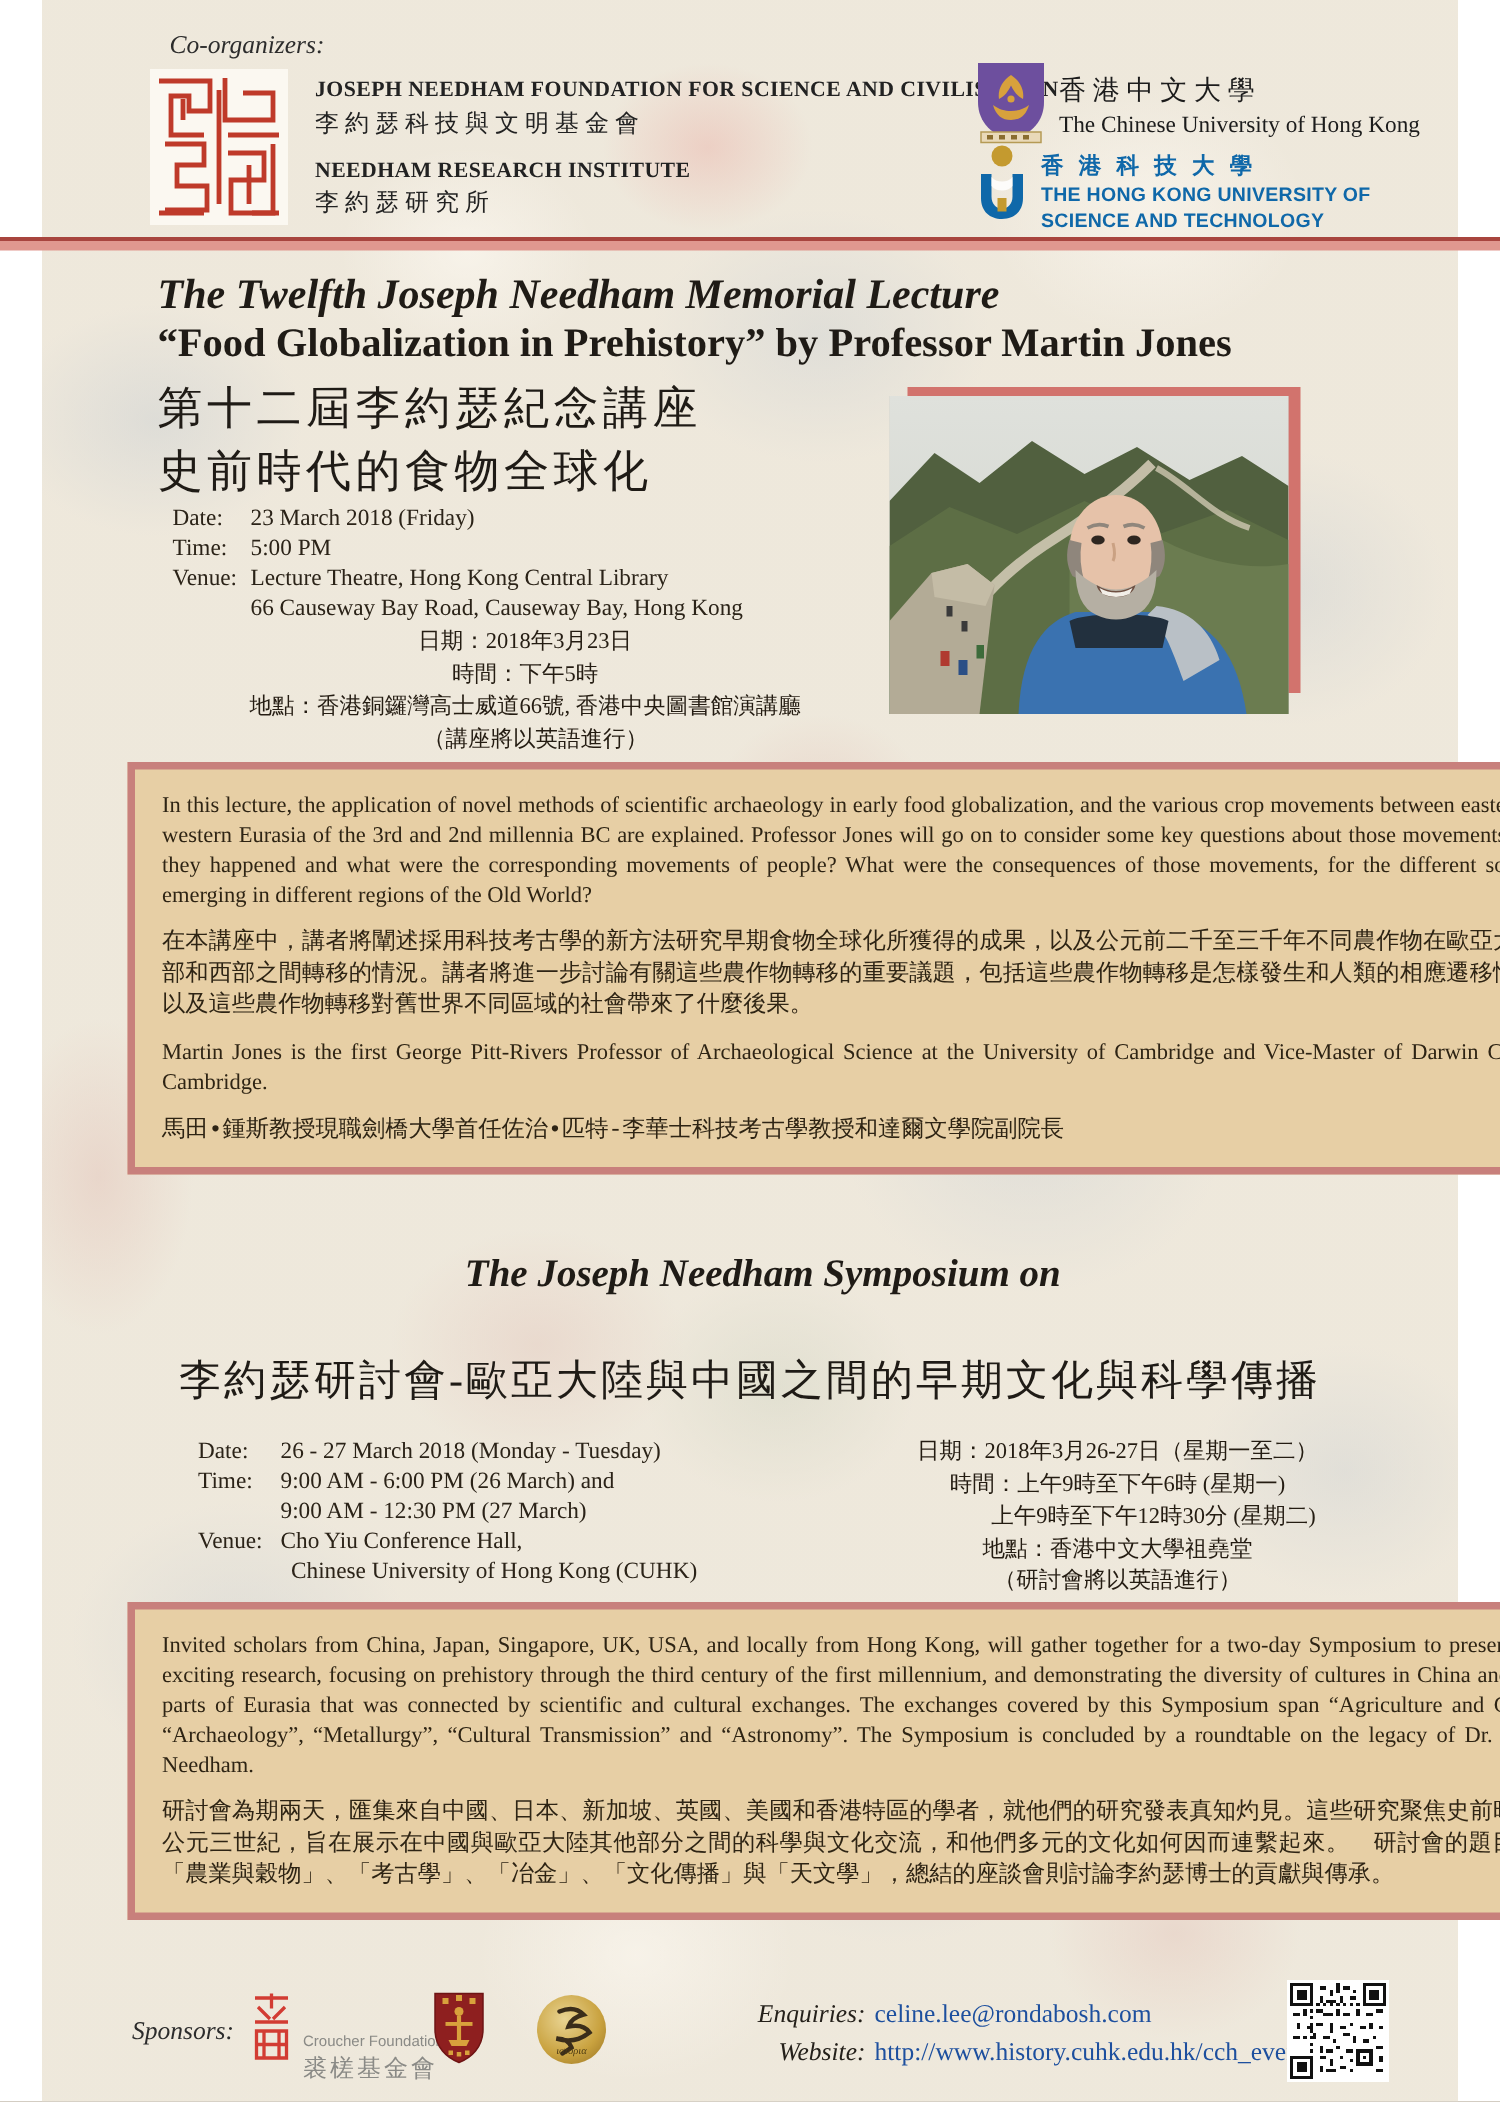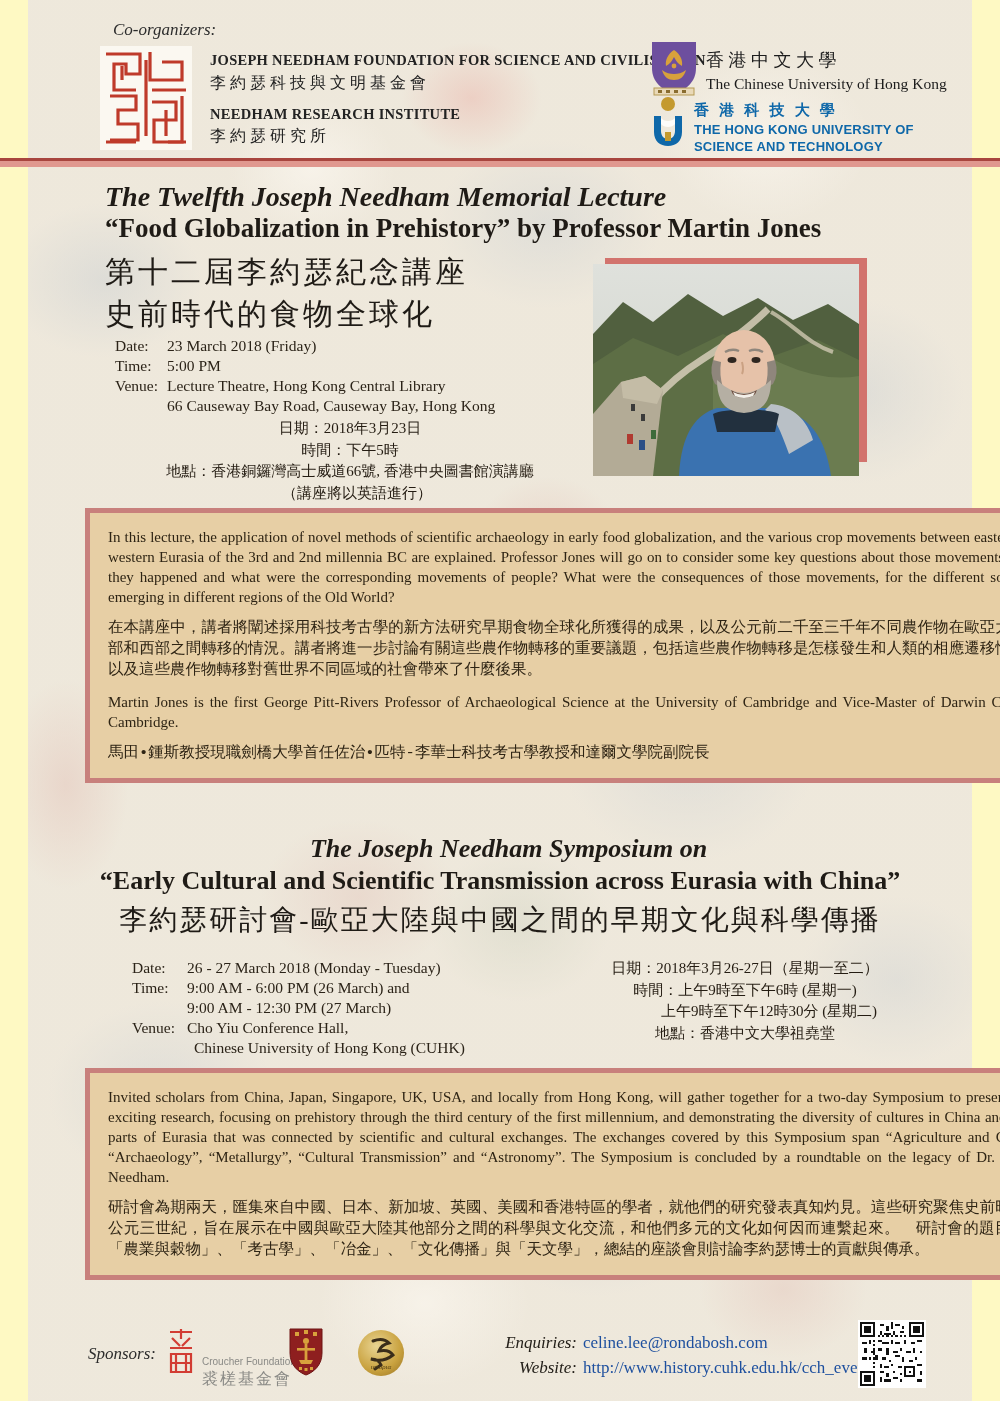--- a/index.html
+++ b/index.html
@@ -1,16 +1,16 @@
 <!DOCTYPE html>
 <html><head>
 <meta charset="utf-8">
 <style>
   html,body{margin:0;padding:0;background:#b9b1a3;}
-  .poster{position:relative;width:1000px;height:1401px;margin:0 auto;background:#fef9c3;
+  .poster{position:relative;width:1000px;height:1401px;margin:0 auto;background:#ffffff;
           font-family:"Liberation Serif",serif;color:#241c12;overflow:hidden;}
   
   .bg{position:absolute;top:0;bottom:0;left:28px;right:28px;background-color:#e7e0d1;
     background-image:
       linear-gradient(rgba(246,241,231,.48),rgba(246,241,231,.48)),
       radial-gradient(ellipse 100px 80px at 47% 7%, rgba(224,138,128,.55), transparent 70%),
       radial-gradient(ellipse 140px 110px at 8% 20%, rgba(168,180,192,.5), transparent 70%),
       radial-gradient(ellipse 160px 120px at 55% 16%, rgba(170,182,194,.45), transparent 70%),
       radial-gradient(ellipse 150px 130px at 88% 28%, rgba(168,180,192,.45), transparent 70%),
       radial-gradient(ellipse 120px 100px at 30% 12%, rgba(250,246,238,.9), transparent 70%),
@@ -221,21 +221,20 @@
   </div>
 
   <div class="abs tanbox" style="top:508px;">
     <div class="p-en">In this lecture, the application of novel methods of scientific archaeology in early food globalization, and the various crop movements between eastern and western Eurasia of the 3rd and 2nd millennia BC are explained. Professor Jones will go on to consider some key questions about those movements: How they happened and what were the corresponding movements of people? What were the consequences of those movements, for the different societies emerging in different regions of the Old World?</div>
     <div class="p-zh">在本講座中，講者將闡述採用科技考古學的新方法研究早期食物全球化所獲得的成果，以及公元前二千至三千年不同農作物在歐亞大陸東部和西部之間轉移的情況。講者將進一步討論有關這些農作物轉移的重要議題，包括這些農作物轉移是怎樣發生和人類的相應遷移情況，以及這些農作物轉移對舊世界不同區域的社會帶來了什麼後果。</div>
     <div class="p-en mt">Martin Jones is the first George Pitt-Rivers Professor of Archaeological Science at the University of Cambridge and Vice-Master of Darwin College, Cambridge.</div>
     <div class="p-zh">馬田•鍾斯教授現職劍橋大學首任佐治•匹特-李華士科技考古學教授和達爾文學院副院長</div>
   </div>
 
   <div class="abs s-en1">The Joseph Needham Symposium on</div>
-  <div class="abs s-en2">“Early Cultural and Scientific Transmission across Eurasia with China”</div>
   <div class="abs s-zh">李約瑟研討會-歐亞大陸與中國之間的早期文化與科學傳播</div>
 
   <div class="abs info" style="left:132px;top:958px;width:400px;">
     <div class="irow">
         <span class="ilbl2">Date:</span>
         <span>26 - 27 March 2018 (Monday - Tuesday)</span>
       </div>
     <div class="irow">
         <span class="ilbl2">Time:</span>
         <span>9:00 AM - 6:00 PM (26 March) and</span>
@@ -246,20 +245,21 @@
         <span>Cho Yiu Conference Hall,</span>
       </div>
     <div class="icont2" style="padding-left:62px;">Chinese University of Hong Kong (CUHK)</div>
   </div>
 
   <div class="abs" style="left:565px;top:958px;width:360px;">
     <div class="zhline">日期：2018年3月26-27日（星期一至二）</div>
     <div class="zhline">時間：上午9時至下午6時 (星期一)</div>
     <div class="zhline" style="padding-left:48px;">上午9時至下午12時30分 (星期二)</div>
     <div class="zhline">地點：香港中文大學祖堯堂</div>
+    <div class="zhline">（研討會將以英語進行）</div>
   </div>
 
   <div class="abs tanbox" style="top:1068px;">
     <div class="p-en">Invited scholars from China, Japan, Singapore, UK, USA, and locally from Hong Kong, will gather together for a two-day Symposium to present their exciting research, focusing on prehistory through the third century of the first millennium, and demonstrating the diversity of cultures in China and other parts of Eurasia that was connected by scientific and cultural exchanges. The exchanges covered by this Symposium span “Agriculture and Crops”, “Archaeology”, “Metallurgy”, “Cultural Transmission” and “Astronomy”. The Symposium is concluded by a roundtable on the legacy of Dr. Joseph Needham.</div>
     <div class="p-zh">研討會為期兩天，匯集來自中國、日本、新加坡、英國、美國和香港特區的學者，就他們的研究發表真知灼見。這些研究聚焦史前時代至公元三世紀，旨在展示在中國與歐亞大陸其他部分之間的科學與文化交流，和他們多元的文化如何因而連繫起來。　研討會的題目包括「農業與穀物」、「考古學」、「冶金」、「文化傳播」與「天文學」，總結的座談會則討論李約瑟博士的貢獻與傳承。</div>
   </div>
 
   <div class="abs sponsors-label">Sponsors:</div>
 
   <div class="abs" style="left:167px;top:1328px;width:28px;height:46px;">

